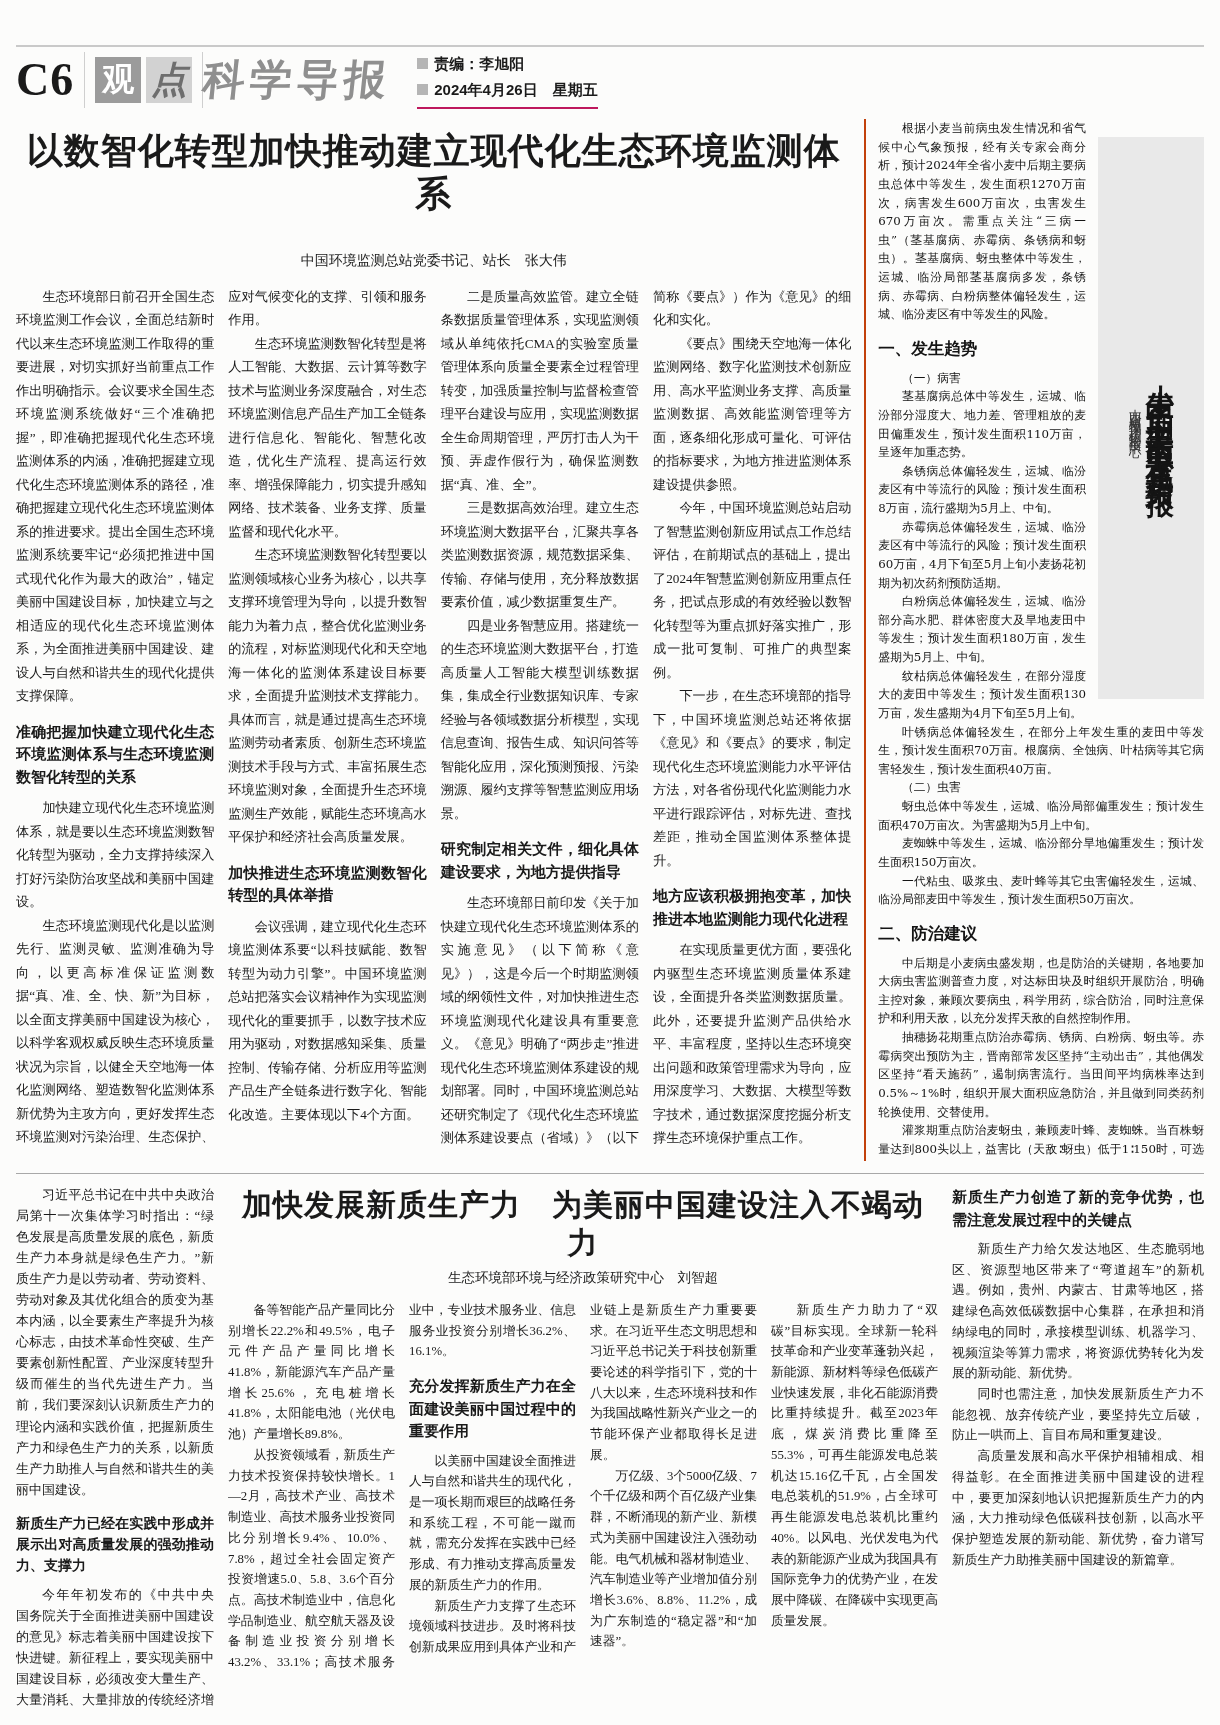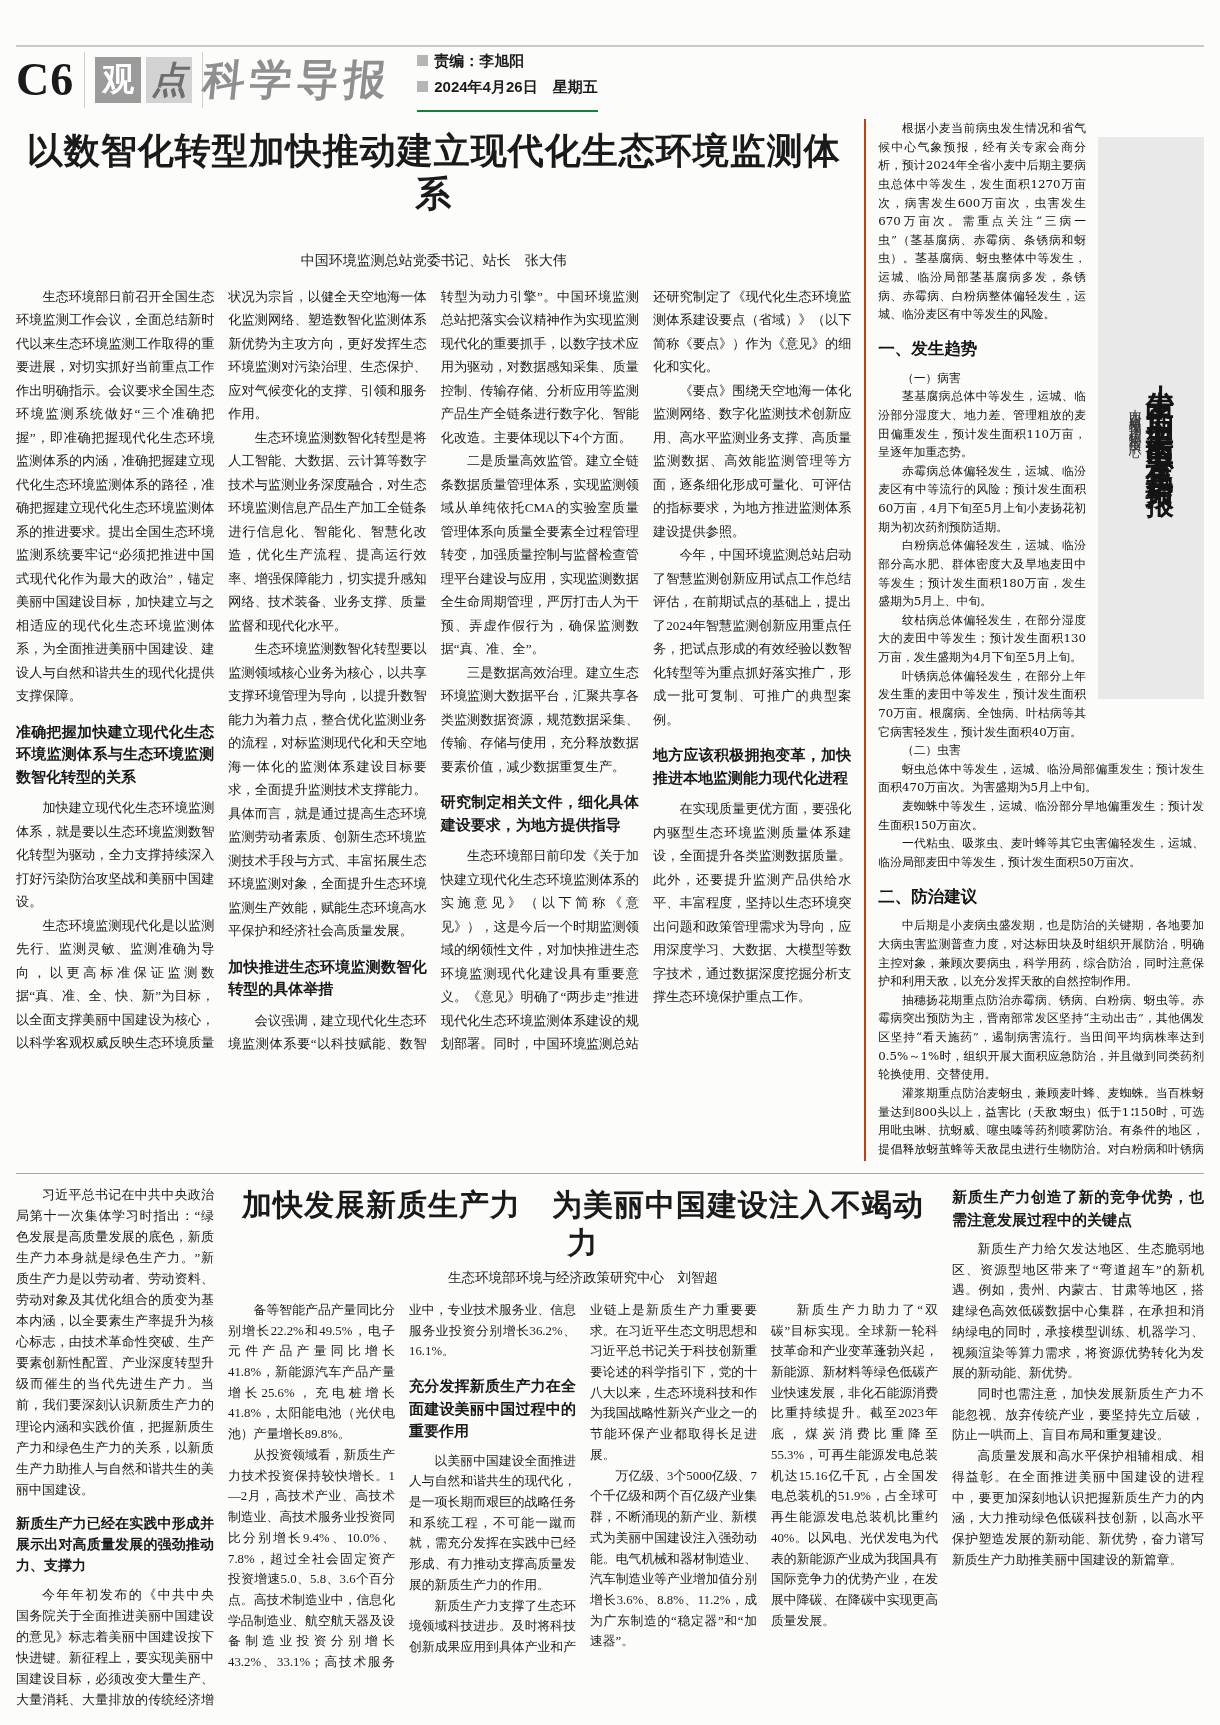--- a/index.html
+++ b/index.html
@@ -14,21 +14,21 @@
   .header-left{display:flex;align-items:center;gap:10px;}
   .edition{font:700 46px/1 "Liberation Serif",serif;letter-spacing:1px;}
   .logo-sep{width:1px;height:56px;background:#cfcfcf;}
   .logo-wrap{display:flex;gap:5px;align-items:center;}
   .logo-box{width:46px;height:46px;display:flex;align-items:center;justify-content:center;
     font-family:"Liberation Sans","DejaVu Sans",sans-serif;font-weight:900;font-size:32px;}
   .logo-box.dark{background:#9b9b9b;color:#ffffff;}
   .logo-box.light{background:#d2d2d2;color:#6e6e6e;font-style:italic;font-size:36px;}
   .header-right{display:flex;align-items:center;gap:26px;}
   .masthead{font:700 42px/1 "DejaVu Serif",serif;color:#8f8f8f;letter-spacing:5px;transform:skewX(-6deg);}
-  .pub-info{font:700 15px/1.7 "Liberation Sans","DejaVu Sans",sans-serif;border-bottom:2px solid #15803d;padding-bottom:11px;}
+  .pub-info{font:700 15px/1.7 "Liberation Sans","DejaVu Sans",sans-serif;border-bottom:2px solid #be185d;padding-bottom:5px;}
   .pub-row{display:flex;align-items:center;gap:6px;white-space:nowrap;}
   .sq{width:11px;height:11px;background:#b5b5b5;display:inline-block;flex:none;}
   
   .main-wrap{margin:6px 16px 0;display:flex;}
   .main-article{width:862px;padding-right:13px;box-sizing:border-box;}
   .headline{text-align:center;font:900 36px/1.2 "Liberation Sans","DejaVu Sans",sans-serif;letter-spacing:1px;margin:10px 0 8px;}
   .byline{text-align:center;font:400 14px/1.4 "Liberation Serif",serif;margin-bottom:14px;margin-top:36px;}
   .main-body{column-count:4;column-gap:14px;height:872px;overflow:hidden;
     font-size:13.2px;line-height:1.78;text-align:justify;}
   .para{text-indent:2em;margin:0;}
@@ -95,40 +95,43 @@
           <p class="para">生态环境部日前召开全国生态环境监测工作会议，全面总结新时代以来生态环境监测工作取得的重要进展，对切实抓好当前重点工作作出明确指示。会议要求全国生态环境监测系统做好“三个准确把握”，即准确把握现代化生态环境监测体系的内涵，准确把握建立现代化生态环境监测体系的路径，准确把握建立现代化生态环境监测体系的推进要求。提出全国生态环境监测系统要牢记“必须把推进中国式现代化作为最大的政治”，锚定美丽中国建设目标，加快建立与之相适应的现代化生态环境监测体系，为全面推进美丽中国建设、建设人与自然和谐共生的现代化提供支撑保障。</p>
           <div class="sub-h">准确把握加快建立现代化生态环境监测体系与生态环境监测数智化转型的关系</div>
           <p class="para">加快建立现代化生态环境监测体系，就是要以生态环境监测数智化转型为驱动，全力支撑持续深入打好污染防治攻坚战和美丽中国建设。</p>
           <p class="para">生态环境监测现代化是以监测先行、监测灵敏、监测准确为导向，以更高标准保证监测数据“真、准、全、快、新”为目标，以全面支撑美丽中国建设为核心，以科学客观权威反映生态环境质量状况为宗旨，以健全天空地海一体化监测网络、塑造数智化监测体系新优势为主攻方向，更好发挥生态环境监测对污染治理、生态保护、应对气候变化的支撑、引领和服务作用。</p>
           <p class="para">生态环境监测数智化转型是将人工智能、大数据、云计算等数字技术与监测业务深度融合，对生态环境监测信息产品生产加工全链条进行信息化、智能化、智慧化改造，优化生产流程、提高运行效率、增强保障能力，切实提升感知网络、技术装备、业务支撑、质量监督和现代化水平。</p>
           <p class="para">生态环境监测数智化转型要以监测领域核心业务为核心，以共享支撑环境管理为导向，以提升数智能力为着力点，整合优化监测业务的流程，对标监测现代化和天空地海一体化的监测体系建设目标要求，全面提升监测技术支撑能力。具体而言，就是通过提高生态环境监测劳动者素质、创新生态环境监测技术手段与方式、丰富拓展生态环境监测对象，全面提升生态环境监测生产效能，赋能生态环境高水平保护和经济社会高质量发展。</p>
           <div class="sub-h">加快推进生态环境监测数智化转型的具体举措</div>
           <p class="para">会议强调，建立现代化生态环境监测体系要“以科技赋能、数智转型为动力引擎”。中国环境监测总站把落实会议精神作为实现监测现代化的重要抓手，以数字技术应用为驱动，对数据感知采集、质量控制、传输存储、分析应用等监测产品生产全链条进行数字化、智能化改造。主要体现以下4个方面。</p>
           <p class="para">二是质量高效监管。建立全链条数据质量管理体系，实现监测领域从单纯依托CMA的实验室质量管理体系向质量全要素全过程管理转变，加强质量控制与监督检查管理平台建设与应用，实现监测数据全生命周期管理，严厉打击人为干预、弄虚作假行为，确保监测数据“真、准、全”。</p>
           <p class="para">三是数据高效治理。建立生态环境监测大数据平台，汇聚共享各类监测数据资源，规范数据采集、传输、存储与使用，充分释放数据要素价值，减少数据重复生产。</p>
+          <p class="para">四是业务智慧应用。搭建统一的生态环境监测大数据平台，打造高质量人工智能大模型训练数据集，集成全行业数据知识库、专家经验与各领域数据分析模型，实现信息查询、报告生成、知识问答等智能化应用，深化预测预报、污染溯源、履约支撑等智慧监测应用场景。</p>
           <div class="sub-h">研究制定相关文件，细化具体建设要求，为地方提供指导</div>
           <p class="para">生态环境部日前印发《关于加快建立现代化生态环境监测体系的实施意见》（以下简称《意见》），这是今后一个时期监测领域的纲领性文件，对加快推进生态环境监测现代化建设具有重要意义。《意见》明确了“两步走”推进现代化生态环境监测体系建设的规划部署。同时，中国环境监测总站还研究制定了《现代化生态环境监测体系建设要点（省域）》（以下简称《要点》）作为《意见》的细化和实化。</p>
           <p class="para">《要点》围绕天空地海一体化监测网络、数字化监测技术创新应用、高水平监测业务支撑、高质量监测数据、高效能监测管理等方面，逐条细化形成可量化、可评估的指标要求，为地方推进监测体系建设提供参照。</p>
           <p class="para">今年，中国环境监测总站启动了智慧监测创新应用试点工作总结评估，在前期试点的基础上，提出了2024年智慧监测创新应用重点任务，把试点形成的有效经验以数智化转型等为重点抓好落实推广，形成一批可复制、可推广的典型案例。</p>
+          <p class="para">下一步，在生态环境部的指导下，中国环境监测总站还将依据《意见》和《要点》的要求，制定现代化生态环境监测能力水平评估方法，对各省份现代化监测能力水平进行跟踪评估，对标先进、查找差距，推动全国监测体系整体提升。</p>
           <div class="sub-h">地方应该积极拥抱变革，加快推进本地监测能力现代化进程</div>
           <p class="para">在实现质量更优方面，要强化内驱型生态环境监测质量体系建设，全面提升各类监测数据质量。此外，还要提升监测产品供给水平、丰富程度，坚持以生态环境突出问题和政策管理需求为导向，应用深度学习、大数据、大模型等数字技术，通过数据深度挖掘分析支撑生态环境保护重点工作。</p>
         </div>
     </div>
 
     <div class="sidebar">
       <div class="sidebar-body">
         <div class="v-box">
           <div class="v-byline">山西省植物保护植物检疫中心</div>
           <div class="v-title">小麦中后期主要病虫害发生趋势预报</div>
         </div>
         <div>
             <p class="para">根据小麦当前病虫发生情况和省气候中心气象预报，经有关专家会商分析，预计2024年全省小麦中后期主要病虫总体中等发生，发生面积1270万亩次，病害发生600万亩次，虫害发生670万亩次。需重点关注“三病一虫”（茎基腐病、赤霉病、条锈病和蚜虫）。茎基腐病、蚜虫整体中等发生，运城、临汾局部茎基腐病多发，条锈病、赤霉病、白粉病整体偏轻发生，运城、临汾麦区有中等发生的风险。</p>
             <div class="sub-h">一、发生趋势</div>
             <p class="para">（一）病害</p>
             <p class="para">茎基腐病总体中等发生，运城、临汾部分湿度大、地力差、管理粗放的麦田偏重发生，预计发生面积110万亩，呈逐年加重态势。</p>
+            <p class="para">条锈病总体偏轻发生，运城、临汾麦区有中等流行的风险；预计发生面积8万亩，流行盛期为5月上、中旬。</p>
             <p class="para">赤霉病总体偏轻发生，运城、临汾麦区有中等流行的风险；预计发生面积60万亩，4月下旬至5月上旬小麦扬花初期为初次药剂预防适期。</p>
             <p class="para">白粉病总体偏轻发生，运城、临汾部分高水肥、群体密度大及旱地麦田中等发生；预计发生面积180万亩，发生盛期为5月上、中旬。</p>
             <p class="para">纹枯病总体偏轻发生，在部分湿度大的麦田中等发生；预计发生面积130万亩，发生盛期为4月下旬至5月上旬。</p>
             <p class="para">叶锈病总体偏轻发生，在部分上年发生重的麦田中等发生，预计发生面积70万亩。根腐病、全蚀病、叶枯病等其它病害轻发生，预计发生面积40万亩。</p>
             <p class="para">（二）虫害</p>
             <p class="para">蚜虫总体中等发生，运城、临汾局部偏重发生；预计发生面积470万亩次。为害盛期为5月上中旬。</p>
             <p class="para">麦蜘蛛中等发生，运城、临汾部分旱地偏重发生；预计发生面积150万亩次。</p>
             <p class="para">一代粘虫、吸浆虫、麦叶蜂等其它虫害偏轻发生，运城、临汾局部麦田中等发生，预计发生面积50万亩次。</p>
             <div class="sub-h">二、防治建议</div>
             <p class="para">中后期是小麦病虫盛发期，也是防治的关键期，各地要加大病虫害监测普查力度，对达标田块及时组织开展防治，明确主控对象，兼顾次要病虫，科学用药，综合防治，同时注意保护和利用天敌，以充分发挥天敌的自然控制作用。</p>

